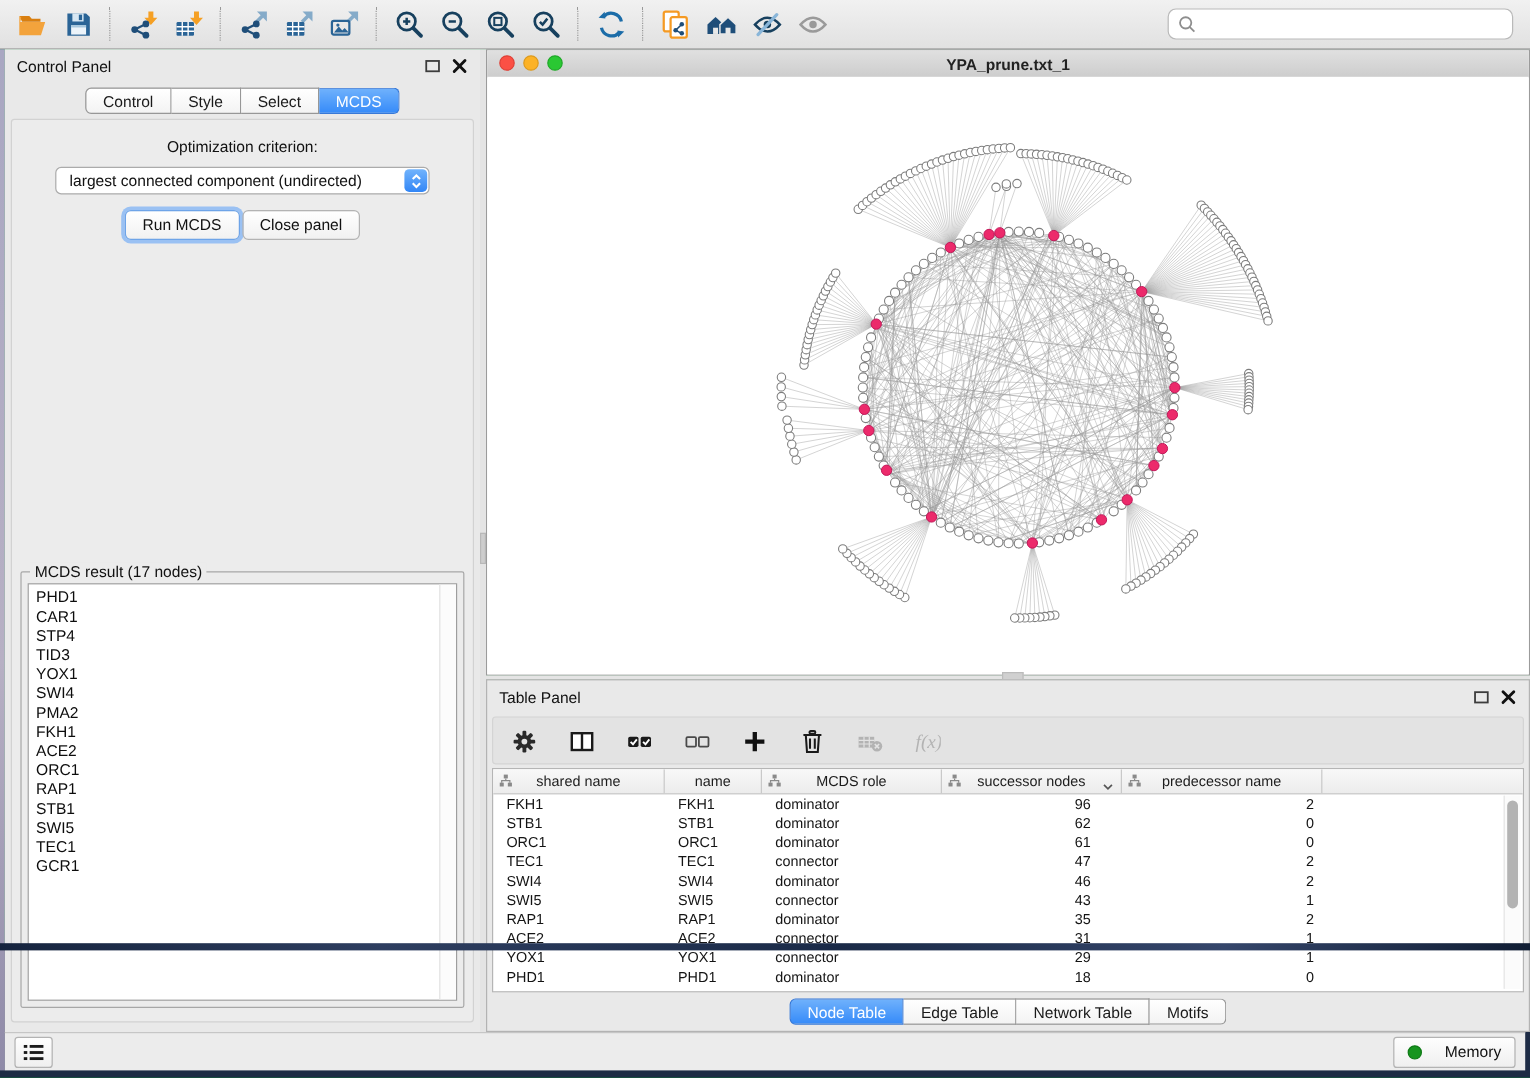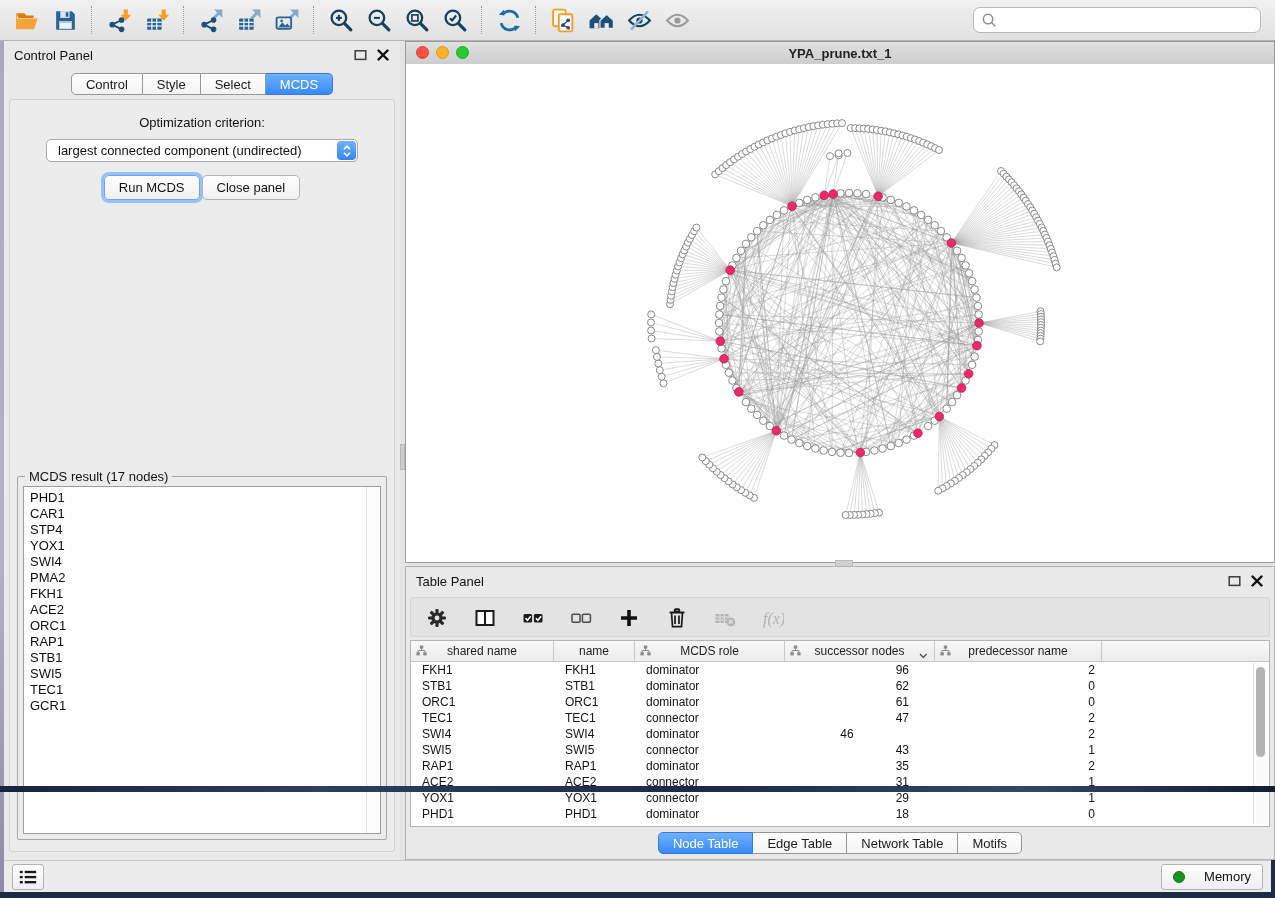--- a/index.html
+++ b/index.html
@@ -292,20 +292,21 @@
         <div class="btn">Close panel</div>
       </div>
       <div id="groupbox">
         <div id="gb-border"></div>
         <div id="gb-title">MCDS result (17 nodes)</div>
         <div id="gb-list">
           <div id="mcds-items">
               <div>PHD1</div>
               <div>CAR1</div>
               <div>STP4</div>
+              <div>TID3</div>
               <div>YOX1</div>
               <div>SWI4</div>
               <div>PMA2</div>
               <div>FKH1</div>
               <div>ACE2</div>
               <div>ORC1</div>
               <div>RAP1</div>
               <div>STB1</div>
               <div>SWI5</div>
               <div>TEC1</div>
@@ -1315,21 +1316,21 @@
             <div class="td" style="width: 143px;">TEC1</div>
             <div class="td" style="width: 81px;">TEC1</div>
             <div class="td" style="width: 150px;">connector</div>
             <div class="td num" style="width: 150px; padding-right: 26px;">47</div>
             <div class="td num" style="width: 167px; padding-right: 7px;">2</div>
           </div>
           <div class="tr">
             <div class="td" style="width: 143px;">SWI4</div>
             <div class="td" style="width: 81px;">SWI4</div>
             <div class="td" style="width: 150px;">dominator</div>
-            <div class="td num" style="width: 150px; padding-right: 26px; text-align: center;">46</div>
+            <div class="td num" style="width: 150px; padding-right: 26px;">46</div>
             <div class="td num" style="width: 167px; padding-right: 7px;">2</div>
           </div>
           <div class="tr">
             <div class="td" style="width: 143px;">SWI5</div>
             <div class="td" style="width: 81px;">SWI5</div>
             <div class="td" style="width: 150px;">connector</div>
             <div class="td num" style="width: 150px; padding-right: 26px;">43</div>
             <div class="td num" style="width: 167px; padding-right: 7px;">1</div>
           </div>
           <div class="tr">

